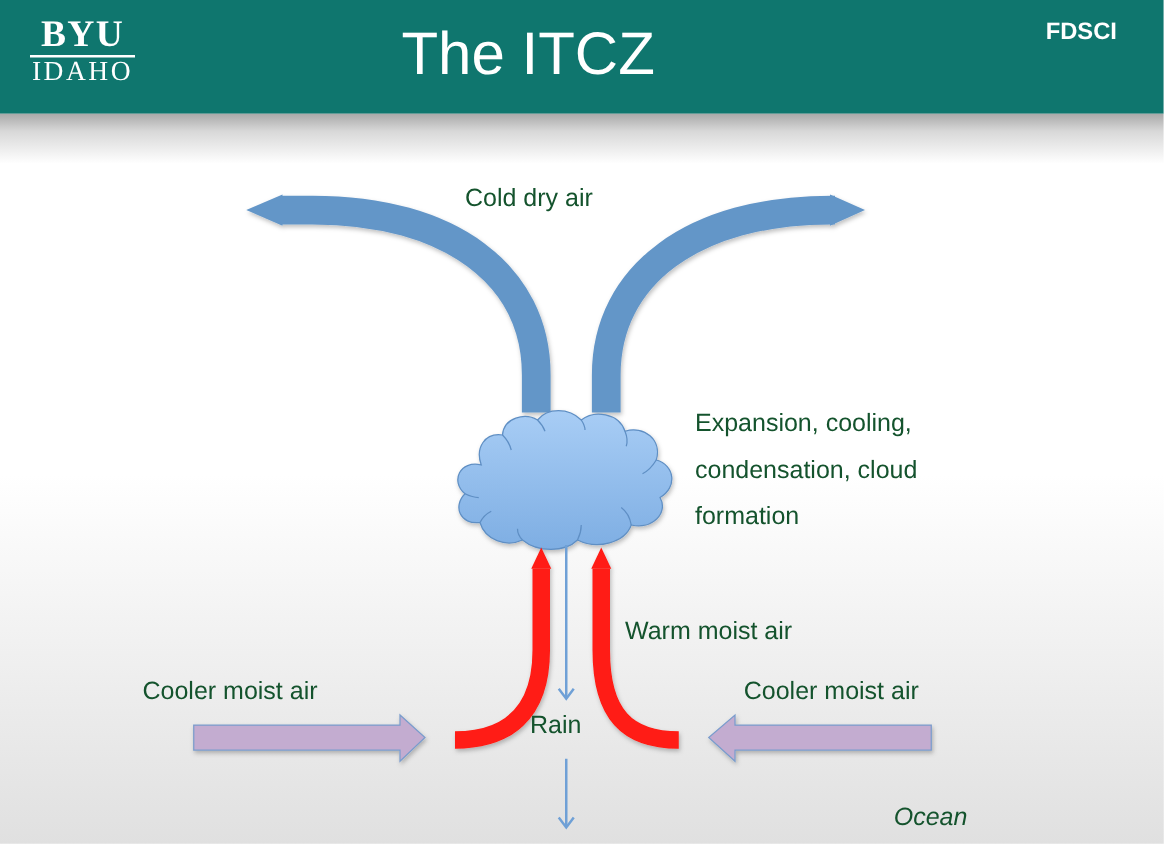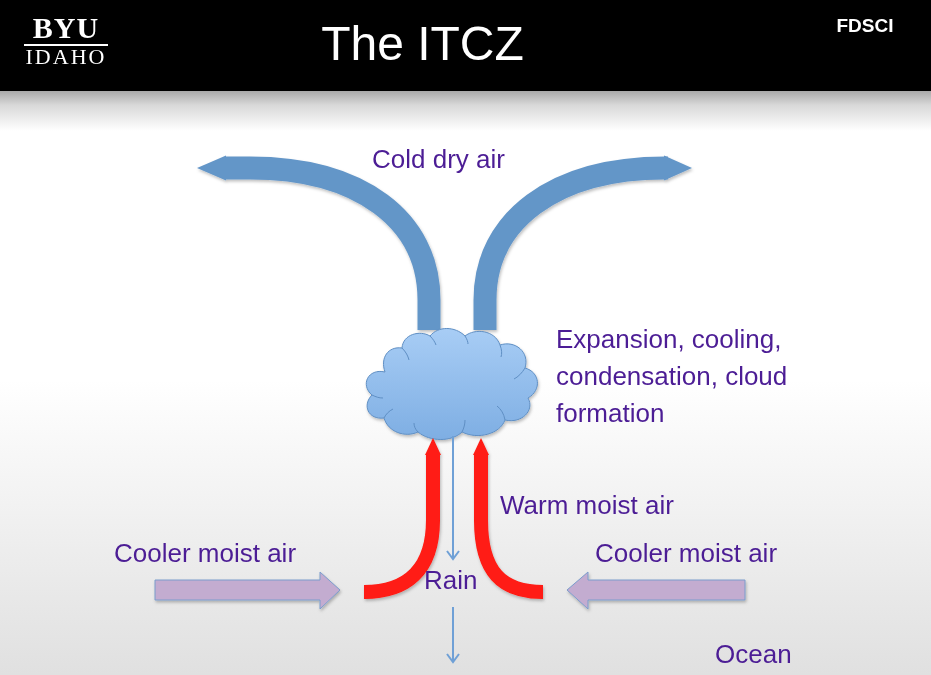--- a/index.html
+++ b/index.html
@@ -3,21 +3,21 @@
   <meta charset="utf-8">
   <style>
     html, body { margin: 0; padding: 0; }
     body {
       width: 931px; height: 675px; overflow: hidden; position: relative;
       font-family: "Liberation Sans", "DejaVu Sans", sans-serif;
       background: linear-gradient(to bottom, #ffffff 0px, #ffffff 380px, #ececec 560px, #e0e0e0 675px);
     }
     .header {
       position: absolute; left: 0; top: 0; width: 931px; height: 91px;
-      background: #000000;
+      background: #0f766e;
     }
     .header-shadow {
       position: absolute; left: 0; top: 91px; width: 931px; height: 40px;
       background: linear-gradient(to bottom, #a9a9a9 0%, #d8d8d8 35%, rgba(255,255,255,0) 100%);
     }
     .logo {
       position: absolute; left: 24px; top: 14px; width: 84px; color: #fff;
       text-align: center;
     }
     .logo-top {
@@ -32,21 +32,21 @@
     .title {
       position: absolute; left: 0; top: 14px; width: 845px; text-align: center;
       color: #fff; font-size: 48px; line-height: 60px;
     }
     .course {
       position: absolute; right: 16px; top: 8px; width: 100px; color: #fff;
       text-align: center; font-weight: bold; font-size: 19px; line-height: 36px;
     }
     svg.diagram { position: absolute; left: 0; top: 0; }
     .label {
-      position: absolute; color: #4c1d95; font-size: 26px; line-height: 36px;
+      position: absolute; color: #14532d; font-size: 20px; line-height: 36px;
       white-space: nowrap;
     }
   </style>
 </head>
 <body>
 
 <div class="header">
   <div class="logo">
     <div class="logo-top">BYU</div>
     <div class="logo-rule"></div>
@@ -143,13 +143,13 @@
 <div class="label" style="left:556px; top:358px;">condensation, cloud</div>
 <div class="label" style="left:556px; top:395px;">formation</div>
 
 <div class="label" style="left:500px; top:460px;margin-top:27px;">Warm moist air</div>
 
 <div class="label" style="left:114px; top:535px;">Cooler moist air</div>
 <div class="label" style="left:595px; top:535px;">Cooler moist air</div>
 
 <div class="label" style="left:424px; top:562px;">Rain</div>
 
-<div class="label" style="left:715px; top:636px;">Ocean</div>
+<div class="label" style="left:715px; top:636px;font-style:italic;">Ocean</div>
 
 </body></html>

